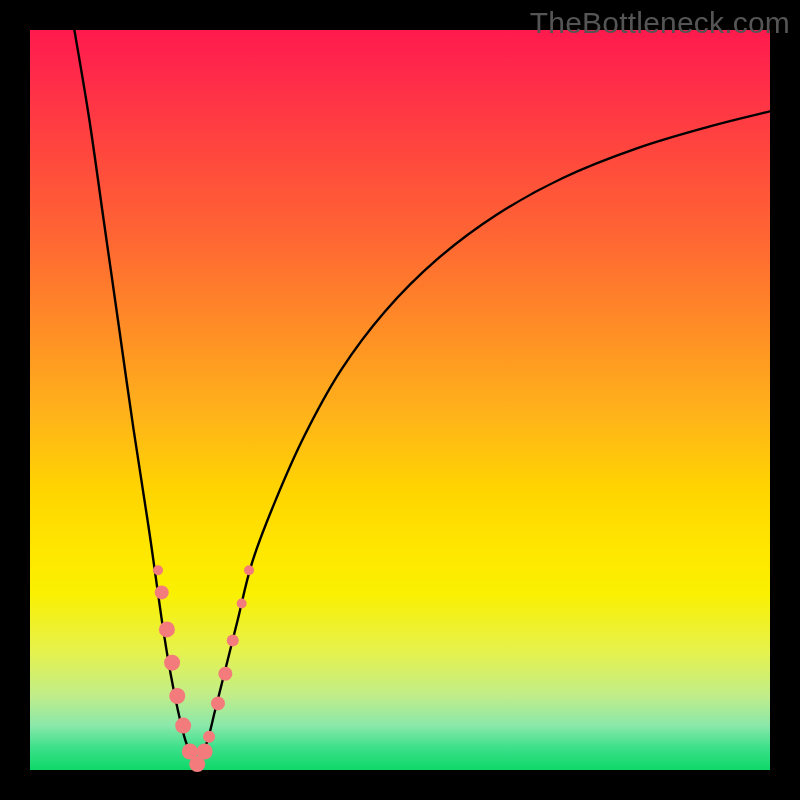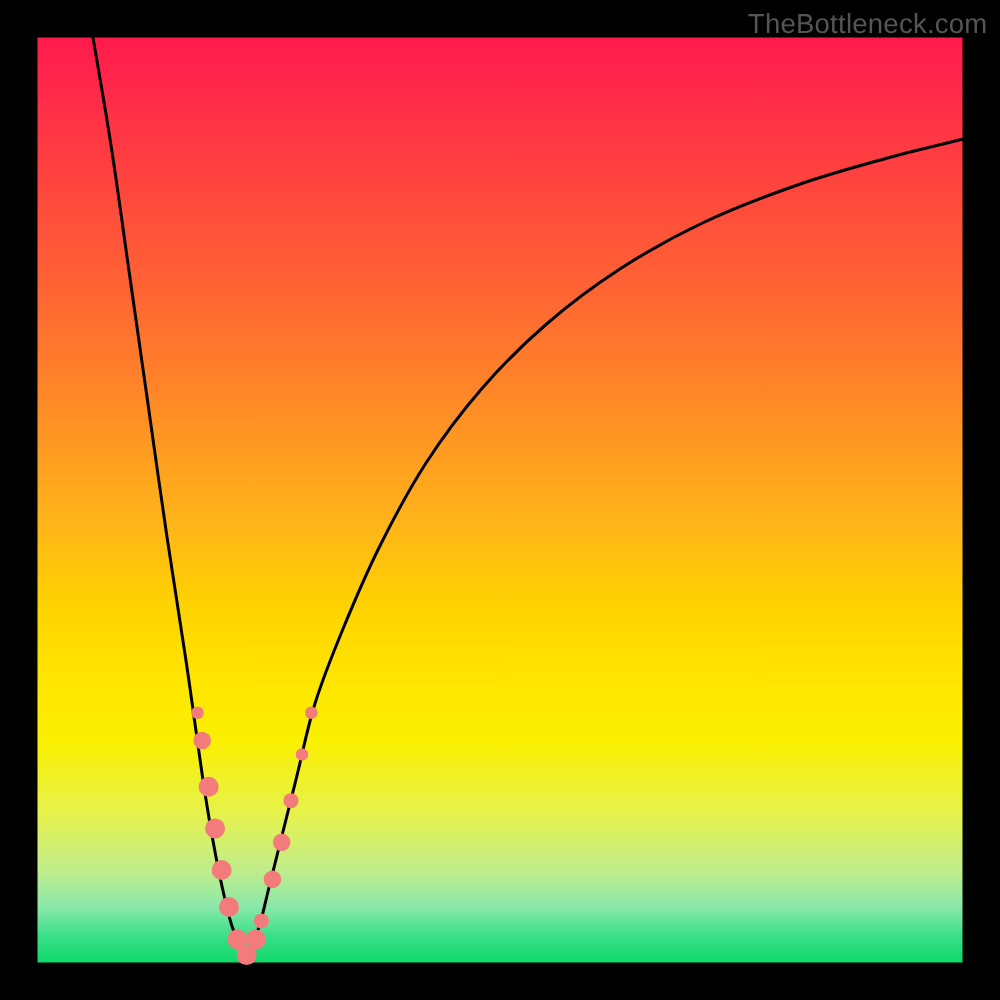--- a/index.html
+++ b/index.html
@@ -32,21 +32,21 @@
       #8ae8aa 94%,
       #3ce08a 97%,
       #0ed868 100%
     );
   }
   .watermark {
     position: absolute;
     top: 6px;
     right: 10px;
     color: #555555;
-    font-size: 22px;
+    font-size: 30px;
     font-weight: 500;
     letter-spacing: 0.2px;
     user-select: none;
   }
   svg {
     position: absolute;
     left: 0;
     top: 0;
   }
 </style>

